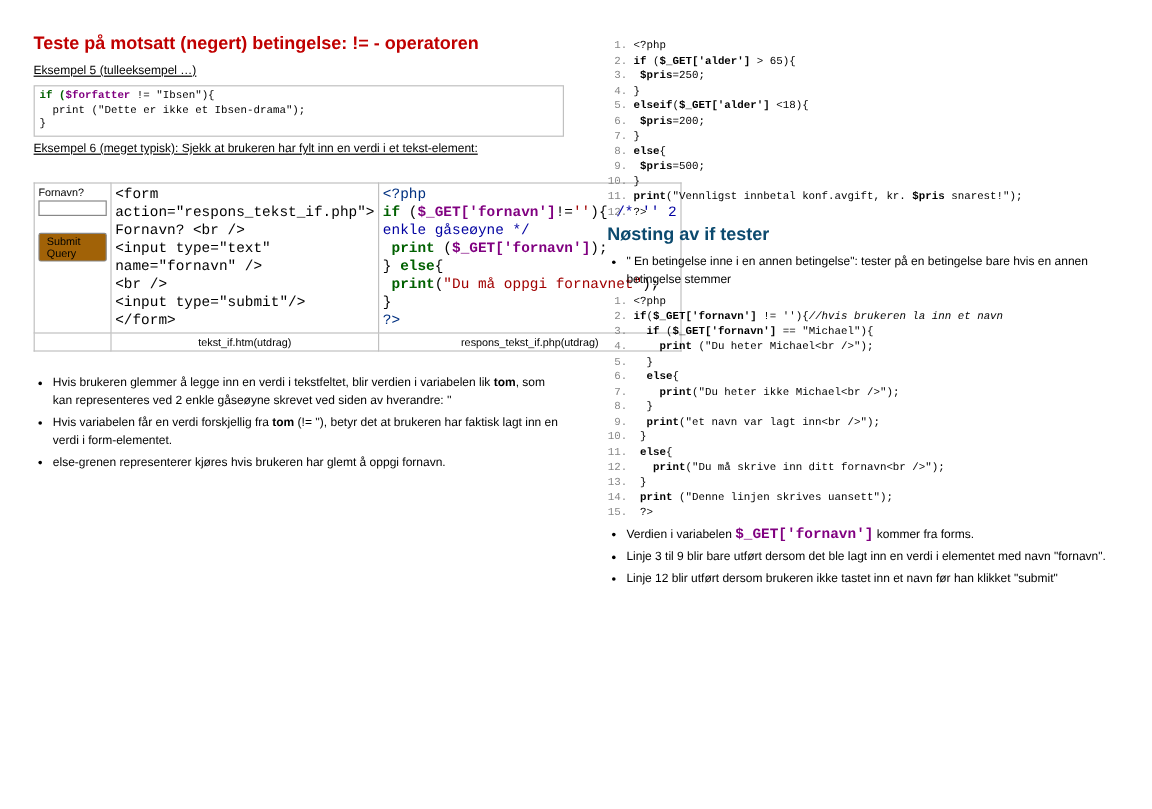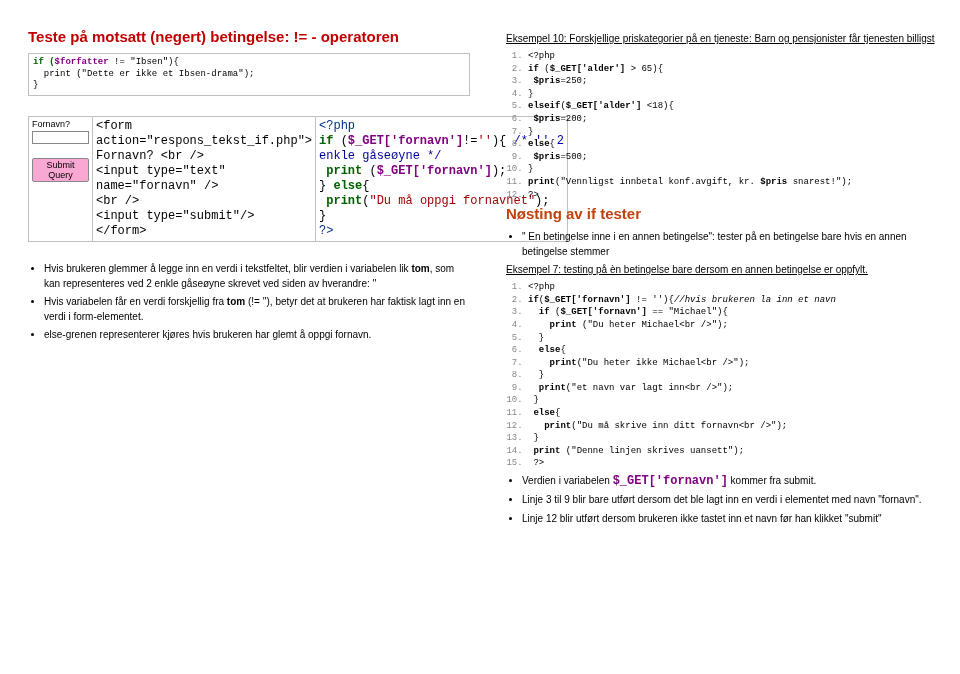--- a/index.html
+++ b/index.html
@@ -20,21 +20,21 @@
     flex: 1;
     min-width: 0;
   }
   h2.red {
     color: #c00000;
     font-size: 15px;
     font-weight: bold;
     margin: 0 0 8px 0;
   }
   h2.black {
-    color: #c2410c;
+    color: #0c4a6e;
     font-size: 15px;
     font-weight: bold;
     margin: 0 0 8px 0;
   }
   .para {
     font-size: 10px;
     margin: 4px 0;
     line-height: 1.4;
   }
   .u { text-decoration: underline; }
@@ -59,26 +59,25 @@
     padding: 2px 3px;
   }
   .mono {
     font-family: "Courier New", monospace;
     font-size: 12px;
     line-height: 1.25;
   }
   .btn {
     display: inline-block;
     border: 1px solid #888;
-    background: #f9a8d4;
+    background: #a16207;
     padding: 1px 6px;
     font-size: 9px;
     margin-top: 12px;
     border-radius: 2px;
-    text-align: center;
   }
   ul.bul {
     margin: 4px 0 4px 16px;
     padding: 0;
     font-size: 10px;
     line-height: 1.45;
   }
   ul.bul li { margin-bottom: 4px; }
   ol.code {
     margin: 4px 0 4px 0;
@@ -98,25 +97,27 @@
   .footcel { text-align:center; font-size:9px; padding:1px 3px;}
   .commentblue { color:#0000a0;}
 </style>
 </head>
 <body>
 
 <div class="page">
 
   <div class="col">
     <h2 class="red">Teste på motsatt (negert) betingelse: != - operatoren</h2>
+    <p class="para u">Eksempel 5 (tulleeksempel …)</p>
 
     <div class="codebox"><span class="kw">if (</span><span class="vr">$forfatter</span><span> != "Ibsen"){</span>
 <span>  print ("Dette er ikke et Ibsen-drama");</span>
 <span>}</span></div>
 
+    <p class="para u">Eksempel 6 (meget typisk): Sjekk at brukeren har fylt inn en verdi i et tekst-element:</p>
 
     <table class="ex6">
       <tbody>
           <tr>
         <td style="width:70px;">
           <div>Fornavn?</div>
           <div style="border:1px solid #888;width:55px;height:11px;margin:2px 0;background:#fff;"></div>
           <span class="btn">Submit Query</span>
         </td>
         <td class="mono"><span style="white-space:pre;">&lt;form
@@ -129,32 +130,36 @@
 &lt;/form&gt;</span></td>
         <td class="mono"><span style="white-space:pre;"><span class="cblue">&lt;?php</span>
 <span class="kw">if</span> (<span class="vr">$_GET['fornavn']</span>!=<span class="str">''</span>){ <span class="commentblue">/* '' 2
 enkle gåseøyne */</span>
  <span class="kw">print</span> (<span class="vr">$_GET['fornavn']</span>);
 } <span class="kw">else</span>{
  <span class="kw">print</span>(<span class="str">"Du må oppgi fornavnet"</span>);
 }
 <span class="cblue">?&gt;</span></span></td>
       </tr>
+      <tr>
+        <td></td>
+        <td class="footcel">tekst_if.htm(utdrag)</td>
+        <td class="footcel">respons_tekst_if.php(utdrag)</td>
+      </tr>
     </tbody>
       </table>
 
     <ul class="bul">
       <li><span>Hvis brukeren glemmer å legge inn en verdi i tekstfeltet, blir verdien i variabelen lik </span><b>tom</b><span>, som kan representeres ved 2 enkle gåseøyne skrevet ved siden av hverandre: ''</span></li>
       <li><span>Hvis variabelen får en verdi forskjellig fra </span><b>tom</b><span> (!= ''), betyr det at brukeren har faktisk lagt inn en verdi i form-elementet.</span></li>
       <li>else-grenen representerer kjøres hvis brukeren har glemt å oppgi fornavn.</li>
     </ul>
   </div>
 
   <div class="col">
-    <p class="para u">Eksempel 10: Forskjellige priskategorier på en tjeneste: Barn og pensjonister får tjenesten billigst</p>
 
     <ol class="code">
       <li><span class="cblue">&lt;?php</span></li>
       <li><span><span class="kw">if</span> (<span class="vr">$_GET['alder']</span> &gt; 65){</span></li>
       <li><span>&nbsp;<span class="vr">$pris</span>=250;</span></li>
       <li><span>}</span></li>
       <li><span><span class="kw">elseif</span>(<span class="vr">$_GET['alder']</span> &lt;18){</span></li>
       <li><span>&nbsp;<span class="vr">$pris</span>=200;</span></li>
       <li><span>}</span></li>
       <li><span><span class="kw">else</span>{</span></li>
@@ -162,40 +167,39 @@
       <li><span>}</span></li>
       <li><span><span class="kw">print</span>(<span class="str">"Vennligst innbetal konf.avgift, kr. </span><span class="vr">$pris</span><span class="str"> snarest!"</span>);</span></li>
       <li><span class="cblue">?&gt;</span></li>
     </ol>
 
 
     <h2 class="black">Nøsting av if tester</h2>
     <ul class="bul">
       <li>" En betingelse inne i en annen betingelse": tester på en betingelse bare hvis en annen betingelse stemmer</li>
     </ul>
-    <p class="para u">Eksempel 7: testing på èn betingelse bare dersom en annen betingelse er oppfylt.</p>
 
     <ol class="code">
       <li><span class="cblue">&lt;?php</span></li>
       <li><span><span class="kw">if</span>(<span class="vr">$_GET['fornavn']</span> != <span class="str">''</span>){<span class="cm">//hvis brukeren la inn et navn</span></span></li>
       <li><span>&nbsp;&nbsp;<span class="kw">if</span> (<span class="vr">$_GET['fornavn']</span> == <span class="str">"Michael"</span>){</span></li>
       <li><span>&nbsp;&nbsp;&nbsp;&nbsp;<span class="kw">print</span> (<span class="str">"Du heter Michael&lt;br /&gt;"</span>);</span></li>
       <li><span>&nbsp;&nbsp;}</span></li>
       <li><span>&nbsp;&nbsp;<span class="kw">else</span>{</span></li>
       <li><span>&nbsp;&nbsp;&nbsp;&nbsp;<span class="kw">print</span>(<span class="str">"Du heter ikke Michael&lt;br /&gt;"</span>);</span></li>
       <li><span>&nbsp;&nbsp;}</span></li>
       <li><span>&nbsp;&nbsp;<span class="kw">print</span>(<span class="str">"et navn var lagt inn&lt;br /&gt;"</span>);</span></li>
       <li><span>&nbsp;}</span></li>
       <li><span>&nbsp;<span class="kw">else</span>{</span></li>
       <li><span>&nbsp;&nbsp;&nbsp;<span class="kw">print</span>(<span class="str">"Du må skrive inn ditt fornavn&lt;br /&gt;"</span>);</span></li>
       <li><span>&nbsp;}</span></li>
       <li><span>&nbsp;<span class="kw">print</span> (<span class="str">"Denne linjen skrives uansett"</span>);</span></li>
       <li><span class="cblue">&nbsp;?&gt;</span></li>
     </ol>
 
     <ul class="bul">
-      <li><span>Verdien i variabelen </span><span class="mono vr">$_GET['fornavn']</span><span> kommer fra submit.</span></li>
+      <li><span>Verdien i variabelen </span><span class="mono vr">$_GET['fornavn']</span><span> kommer fra forms.</span></li>
       <li>Linje 3 til 9 blir bare utført dersom det ble lagt inn en verdi i elementet med navn "fornavn".</li>
       <li>Linje 12 blir utført dersom brukeren ikke tastet inn et navn før han klikket "submit"</li>
     </ul>
   </div>
 
 </div>
 
 </body></html>

